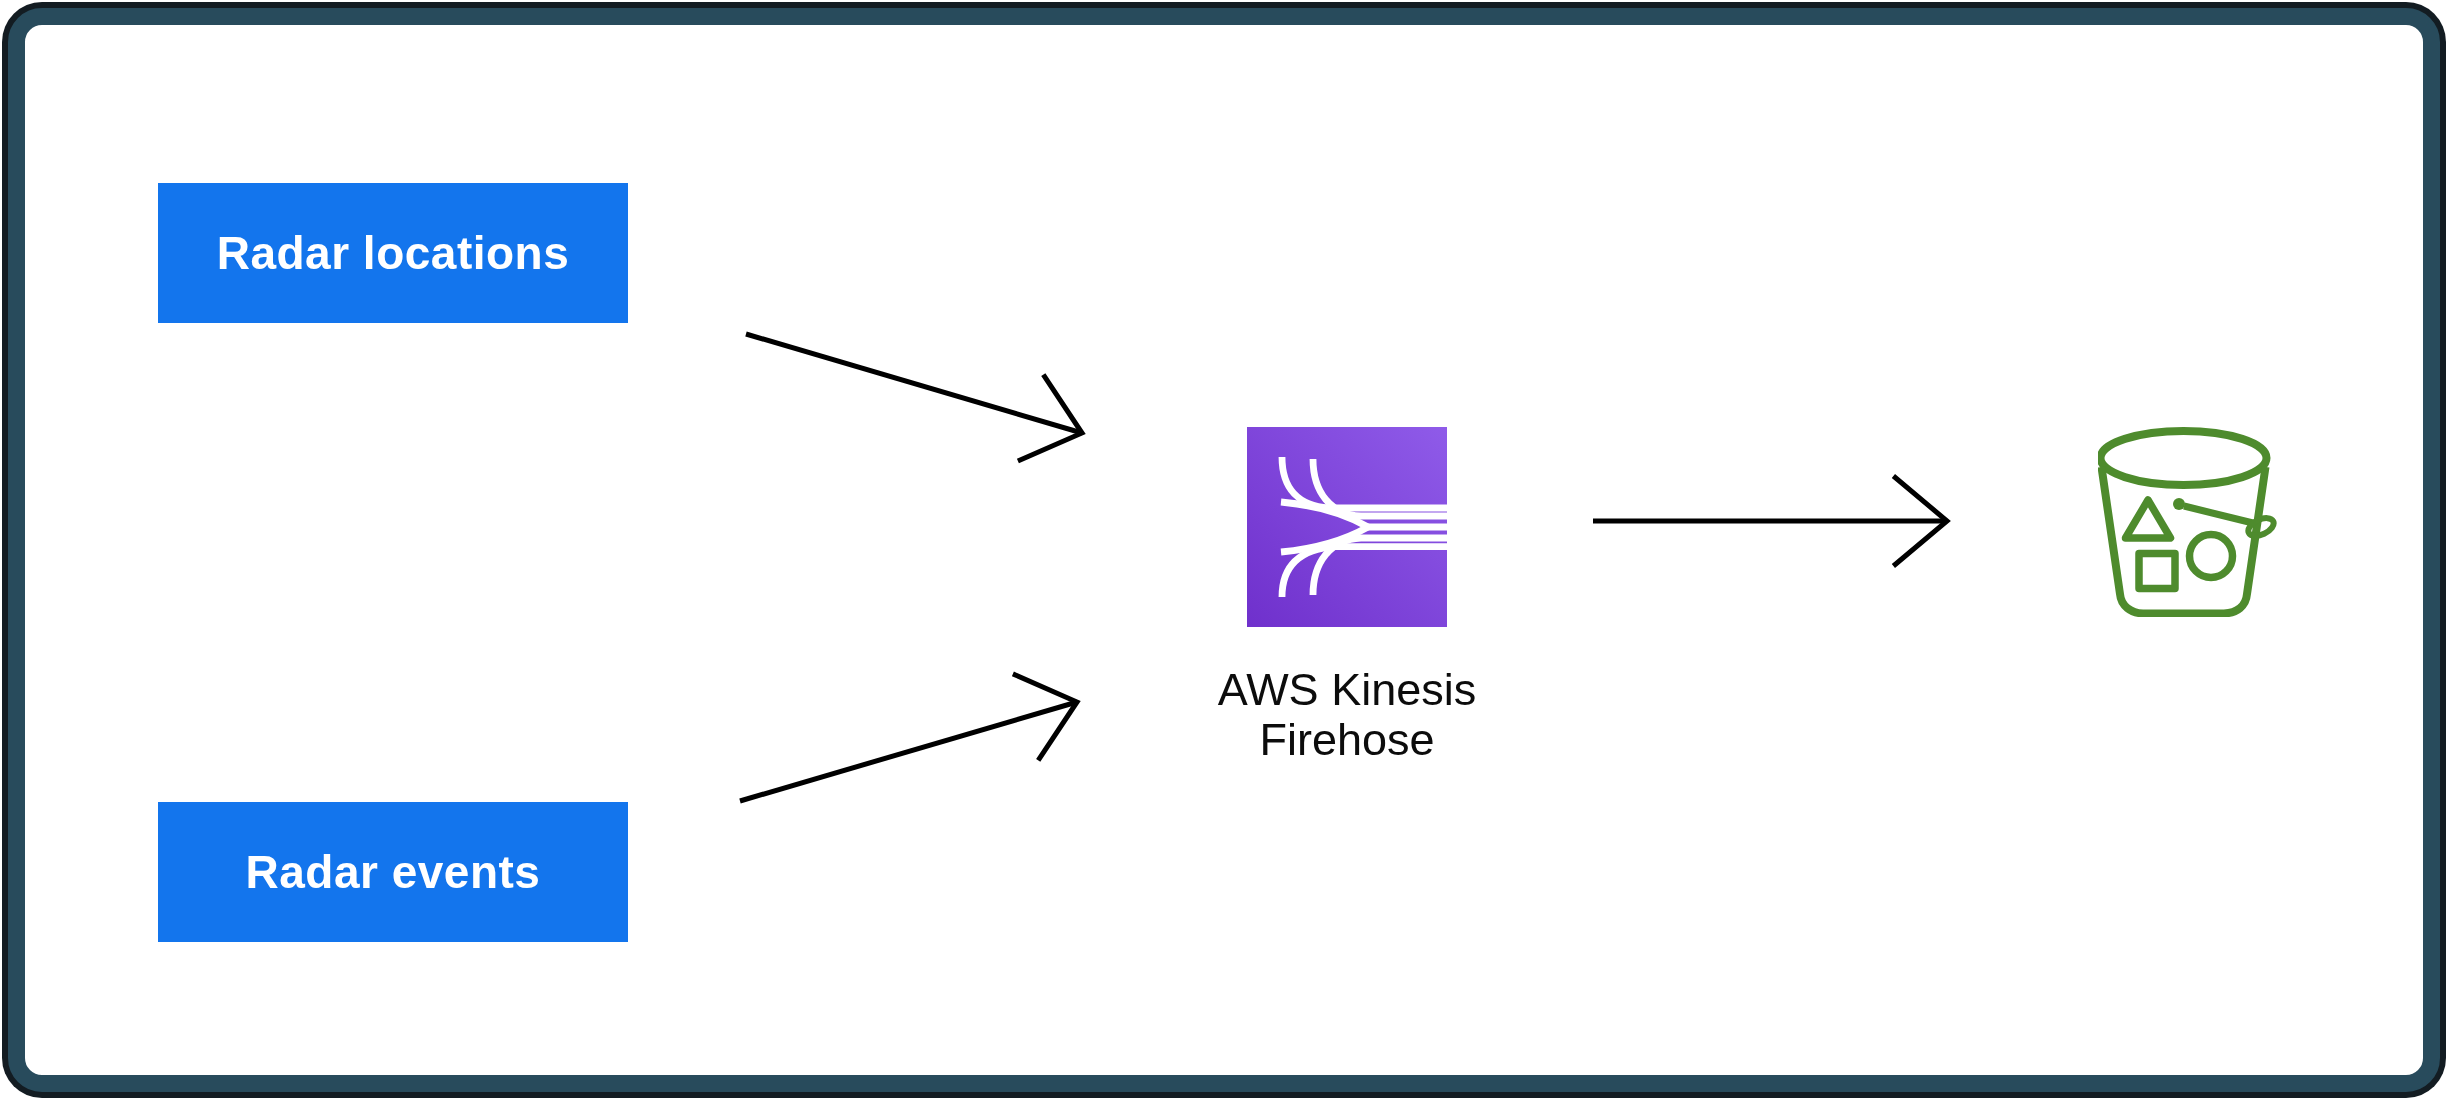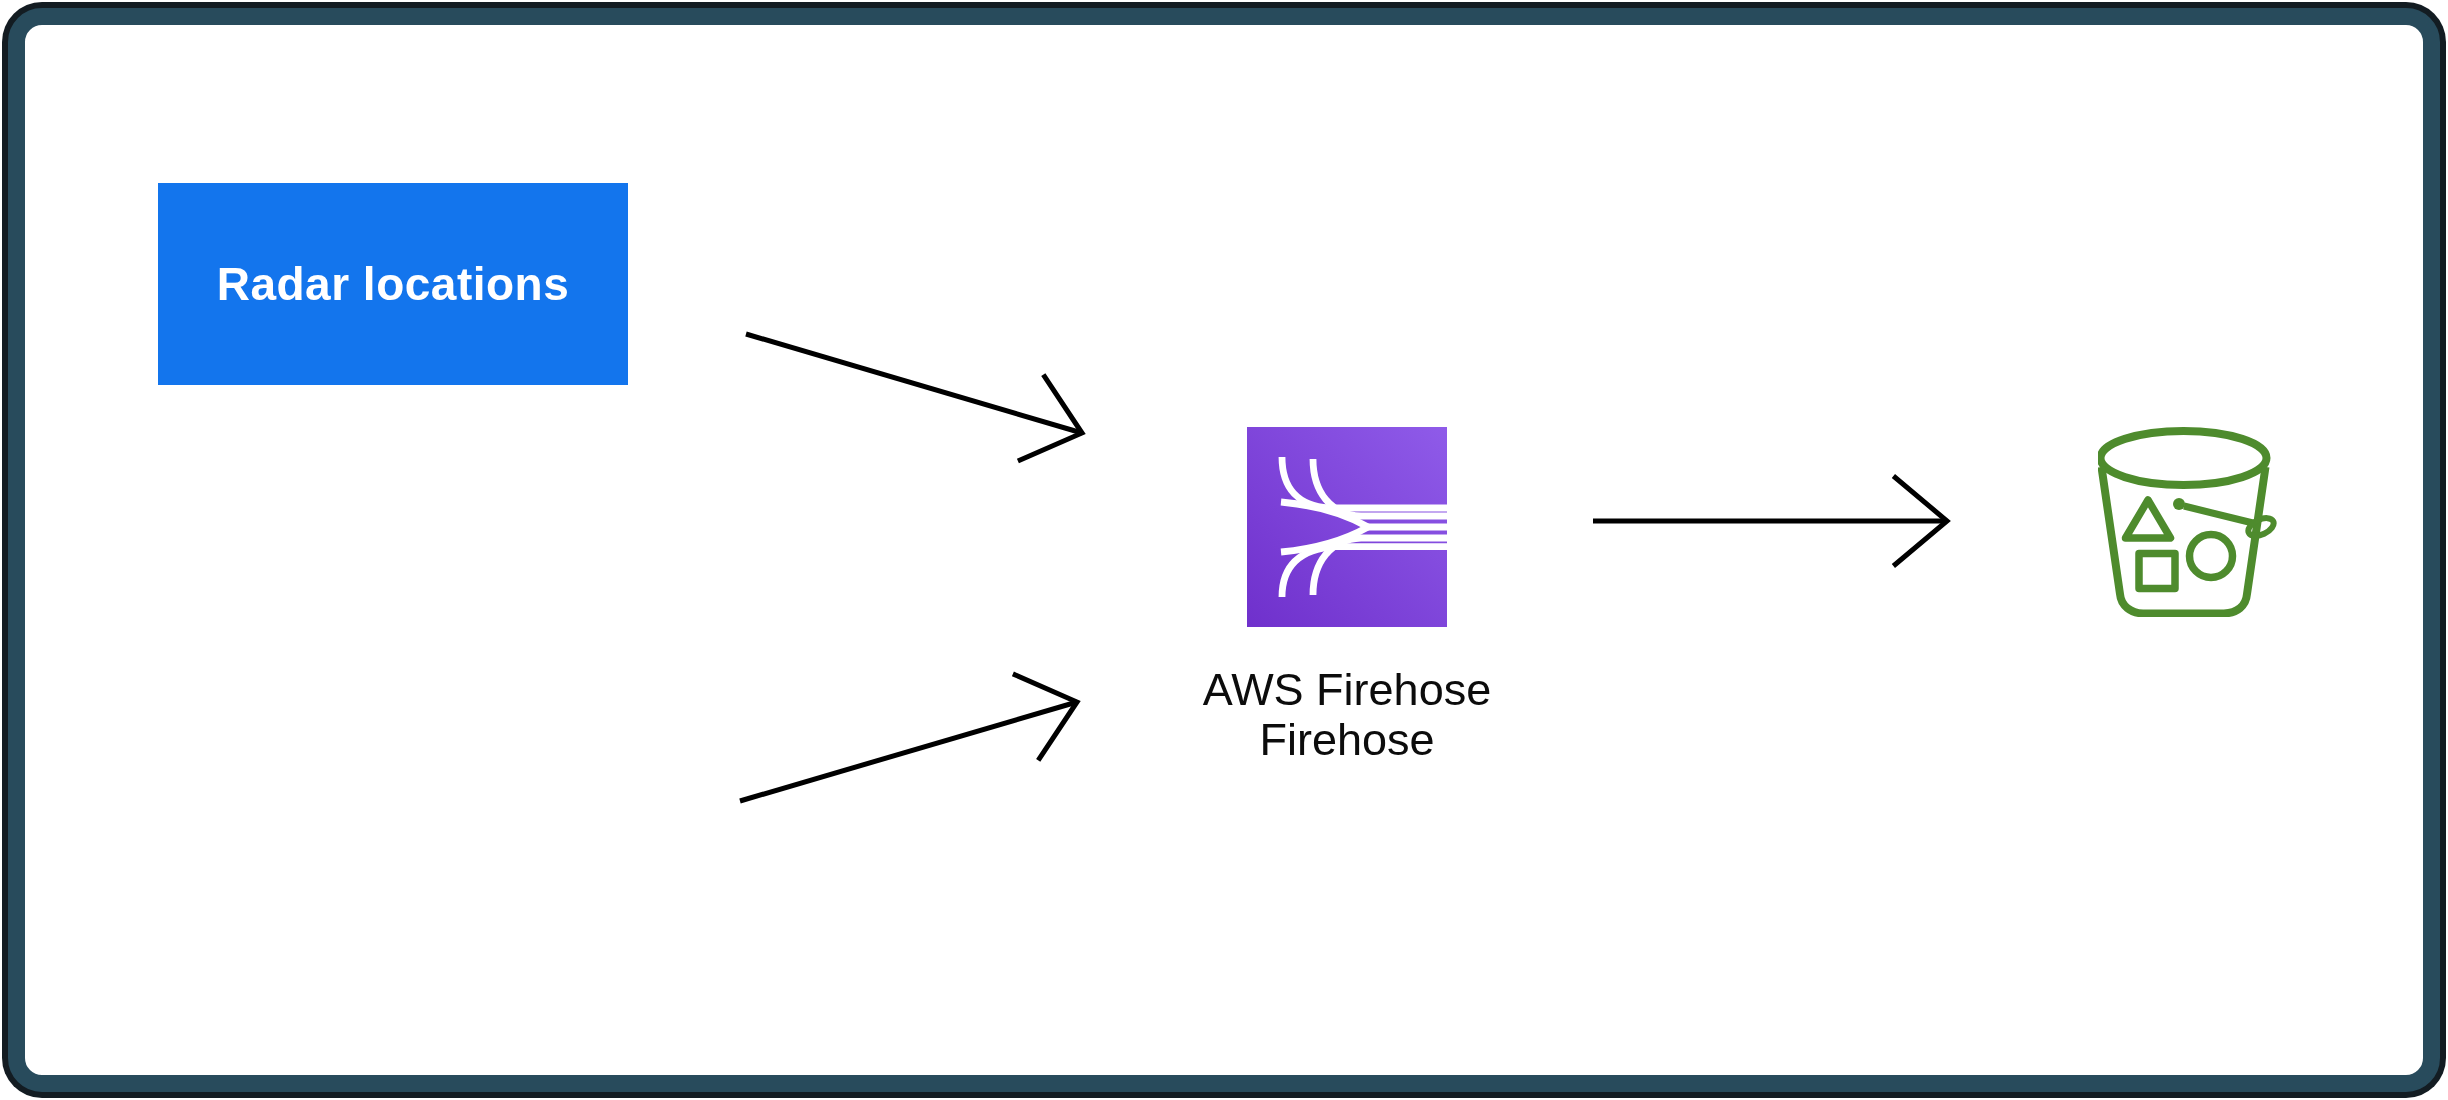--- a/index.html
+++ b/index.html
@@ -21,21 +21,21 @@
     left: 8px; top: 8px; right: 8px; bottom: 8px;
     background: var(--card-bg, #fff);
     border: 17px solid var(--card-border, #284B5C);
     border-radius: 34px;
     box-shadow: 0 0 0 6px #131c22;
     box-sizing: border-box;
   }
   .src-box {
     position: absolute;
     width: 470px;
-    height: 202px;
+    height: 140px;
     background: var(--source-box, #1375ED);
     display: flex;
     align-items: center;
     justify-content: center;
   }
   .src-box-1 { left: 133px; top: 158px; }
   .src-box-2 { left: 133px; top: 777px; }
   .src-label {
     color: var(--source-box-text, #fff);
     font-size: 46px;
@@ -72,20 +72,23 @@
 </head>
 <body>
 
 <div class="canvas">
   <div class="card">
 
     <div class="src-box src-box-1">
       <span class="src-label">Radar locations</span>
     </div>
 
+    <div class="src-box src-box-2">
+      <span class="src-label">Radar events</span>
+    </div>
 
     <svg class="arrows" viewBox="0 0 2448 1100" xmlns="http://www.w3.org/2000/svg">
       <g stroke="var(--arrow, #000)" stroke-width="5" fill="none">
         <g>
           <path d="M721,309 L1057,408"></path>
           <path d="M992.9,436.0 L1057,408 L1018.3,349.7"></path>
         </g>
         <g>
           <path d="M715,776 L1052,677"></path>
           <path d="M1013.2,735.3 L1052,677 L987.9,648.9"></path>
@@ -112,21 +115,21 @@
           <path d="M17,37.5 C33,39 49,43.5 60.5,50"></path>
           <path d="M17,62.5 C33,61 49,56.5 60.5,50"></path>
           <path d="M59.5,50 L100,50"></path>
           <path d="M33,84 C33,67.5 42,56 57,55.5 L100,55.5"></path>
           <path d="M17.5,85 C17.5,69 27,61 44,59.8 L100,59.8"></path>
         </g>
       </svg>
     </div>
 
     <div class="caption kinesis-caption">
-      <span class="cap-line">AWS Firehose</span>
+      <span class="cap-line">AWS Kinesis</span>
       <span class="cap-line">Firehose</span>
     </div>
 
     <div class="icon-box s3-icon">
       <svg viewBox="0 0 180 190" xmlns="http://www.w3.org/2000/svg">
         <g stroke="var(--s3-green, #4E8B2D)" fill="none">
           <ellipse cx="85.5" cy="31" rx="83" ry="27" stroke-width="8"></ellipse>
           <path d="M3.5,40 L22,167 C23,179 33,186 45,186.5 L126,186.5 C139,186 148,179 149,167 L167.5,40" stroke-width="8" stroke-linejoin="round"></path>
           <path d="M50,73 L72.5,111 L27.5,111 Z" stroke-width="7.5" stroke-linejoin="round"></path>
           <rect x="41" y="126.5" width="36" height="35" stroke-width="7.5" stroke-linejoin="round"></rect>

